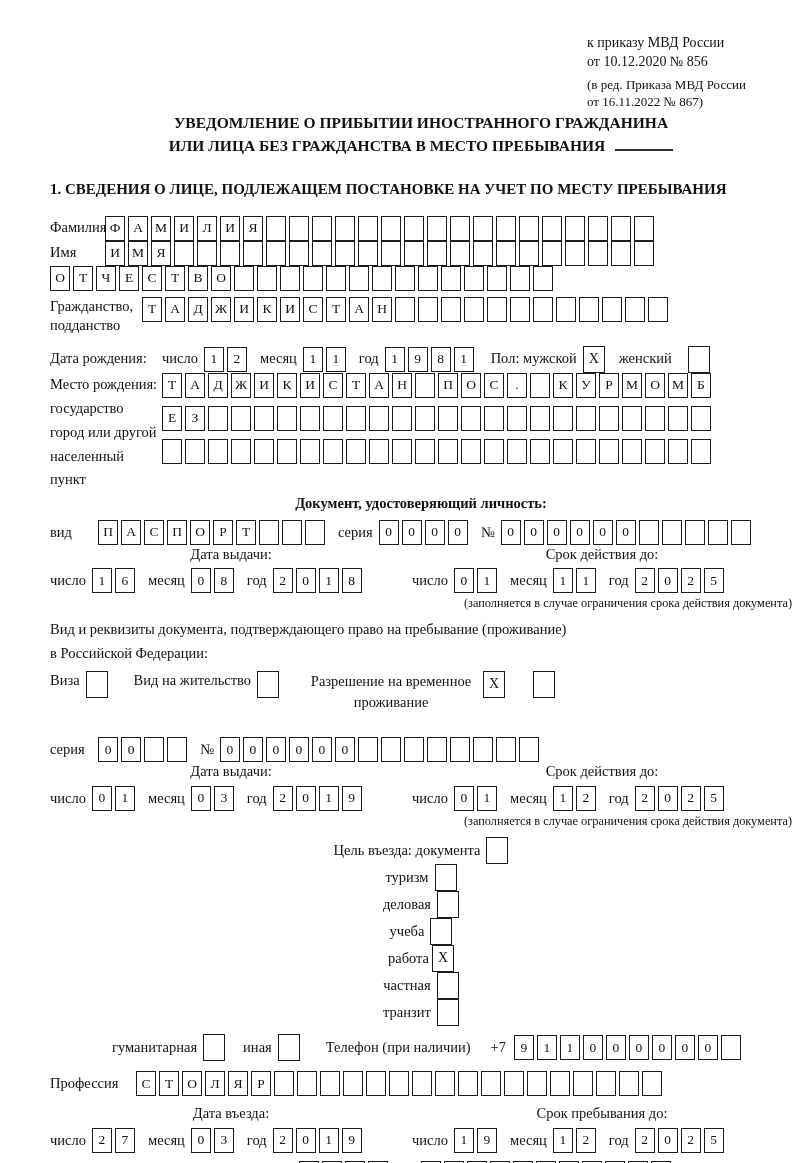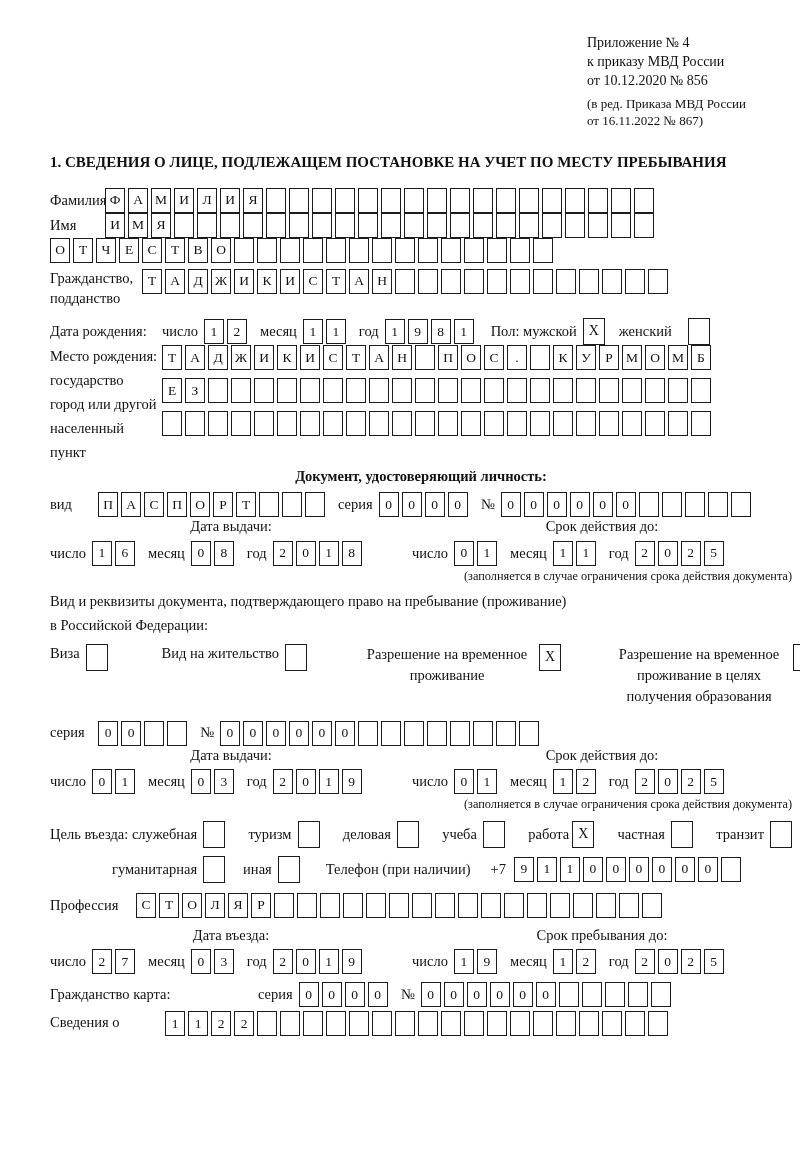--- a/index.html
+++ b/index.html
@@ -34,45 +34,50 @@
   .dlbl{margin:0 6px 0 10px;flex:0 0 auto;}
   .dlbl.first{margin-left:0;}
   .doc-head{font-weight:bold;font-size:14.5px;text-align:center;margin:2px 0 6px 0;}
   .twocol{display:flex;align-items:flex-start;}
   .tc-l{width:362px;flex:0 0 auto;}
   .tc-r{flex:1;}
   .tc-head{text-align:center;margin-bottom:4px;}
   .dline{display:flex;align-items:center;}
   .note{font-size:12.3px;text-align:right;margin:2px 0 8px 0;}
   .para{margin:4px 0 2px 0;}
-  .visa-row{display:flex;align-items:flex-start;margin:8px 0 14px 0;gap:28px;}
+  .visa-row{display:flex;align-items:flex-start;margin:8px 0 24px 0;}
   .vi{display:flex;align-items:flex-start;flex:0 0 auto;}
   .opt-c{text-align:center;line-height:1.45;}
-  .purpose-row{display:flex;align-items:center;justify-content:space-between;margin:8px 0 8px 0;}
+  .purpose-row{display:flex;align-items:center;justify-content:space-between;margin:8px 0 8px 0;flex-direction:column;}
   .p-item{display:flex;align-items:center;flex:0 0 auto;}
   .purpose2-row{display:flex;align-items:center;margin:0 0 10px 62px;text-align:right;}
   .reps{display:flex;align-items:flex-start;margin-top:4px;}
   .reps-lbl{width:115px;flex:0 0 auto;line-height:1.6;}
   .reps-boxes .boxes{margin-bottom:7px;}
 </style>
 </head>
 <body>
 
 <div class="page">
 
   <div class="hdr">
-    <div class="hl">Приложение № 4</div>
     <div class="hl">к приказу МВД России</div>
     <div class="hl">от 10.12.2020 № 856</div>
     <div class="gap"></div>
     <div class="hs">(в ред. Приказа МВД России</div>
     <div class="hs">от 16.11.2022 № 867)</div>
   </div>
 
 
+  <div class="title">
+    <div>УВЕДОМЛЕНИЕ О ПРИБЫТИИ ИНОСТРАННОГО ГРАЖДАНИНА</div>
+    <div>
+      <span>ИЛИ ЛИЦА БЕЗ ГРАЖДАНСТВА В МЕСТО ПРЕБЫВАНИЯ</span><span class="blank-line"></span>
+    </div>
+  </div>
 
   <div class="sec-head">1. СВЕДЕНИЯ О ЛИЦЕ, ПОДЛЕЖАЩЕМ ПОСТАНОВКЕ НА УЧЕТ ПО МЕСТУ ПРЕБЫВАНИЯ</div>
 
   <div class="row">
     <span class="lbl" style="width:55px">Фамилия</span>
     <span class="boxes">
         <span class="box">Ф</span>
         <span class="box">А</span>
         <span class="box">М</span>
         <span class="box">И</span>
@@ -399,21 +404,20 @@
     </span>
     <span class="vi" style="margin-right:26px">
       <span>Вид на жительство</span>
       <span class="cb"></span>
     </span>
     <span class="vi" style="margin-right:22px">
       <span class="opt-c" style="width:172px">Разрешение на временное проживание</span>
       <span class="cb">X</span>
     </span>
     <span class="vi">
-      <span class="opt-c" style="width:176px">Разрешение на временное проживание в целях получения образования</span>
       <span class="cb"></span>
     </span>
   </div>
 
   <div class="row">
     <span class="lbl" style="width:48px">серия</span>
     <span class="boxes">
         <span class="box">0</span>
         <span class="box">0</span>
         <span class="box"></span>
@@ -482,21 +486,21 @@
             <span class="box">5</span>
           </span>
       </div>
     </div>
   </div>
   <div class="note">(заполняется в случае ограничения срока действия документа)</div>
 
   <div class="purpose-row">
     <span class="p-item">
       <span>Цель въезда:</span>&nbsp;
-      <span>служебная</span>
+      <span>документа</span>
       <span class="cb"></span>
     </span>
     <span class="p-item">
       <span>туризм</span>
       <span class="cb"></span>
     </span>
     <span class="p-item">
       <span>деловая</span>
       <span class="cb"></span>
     </span>

